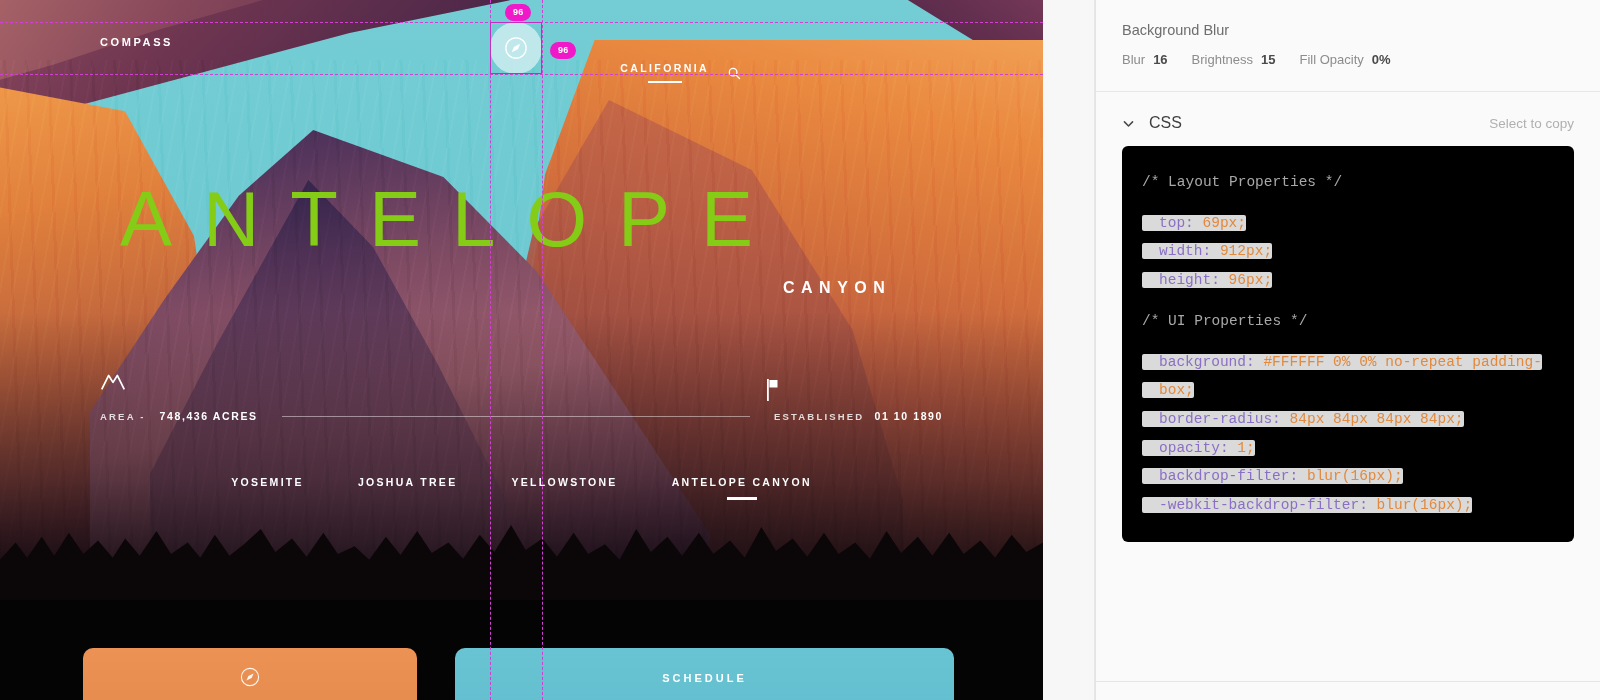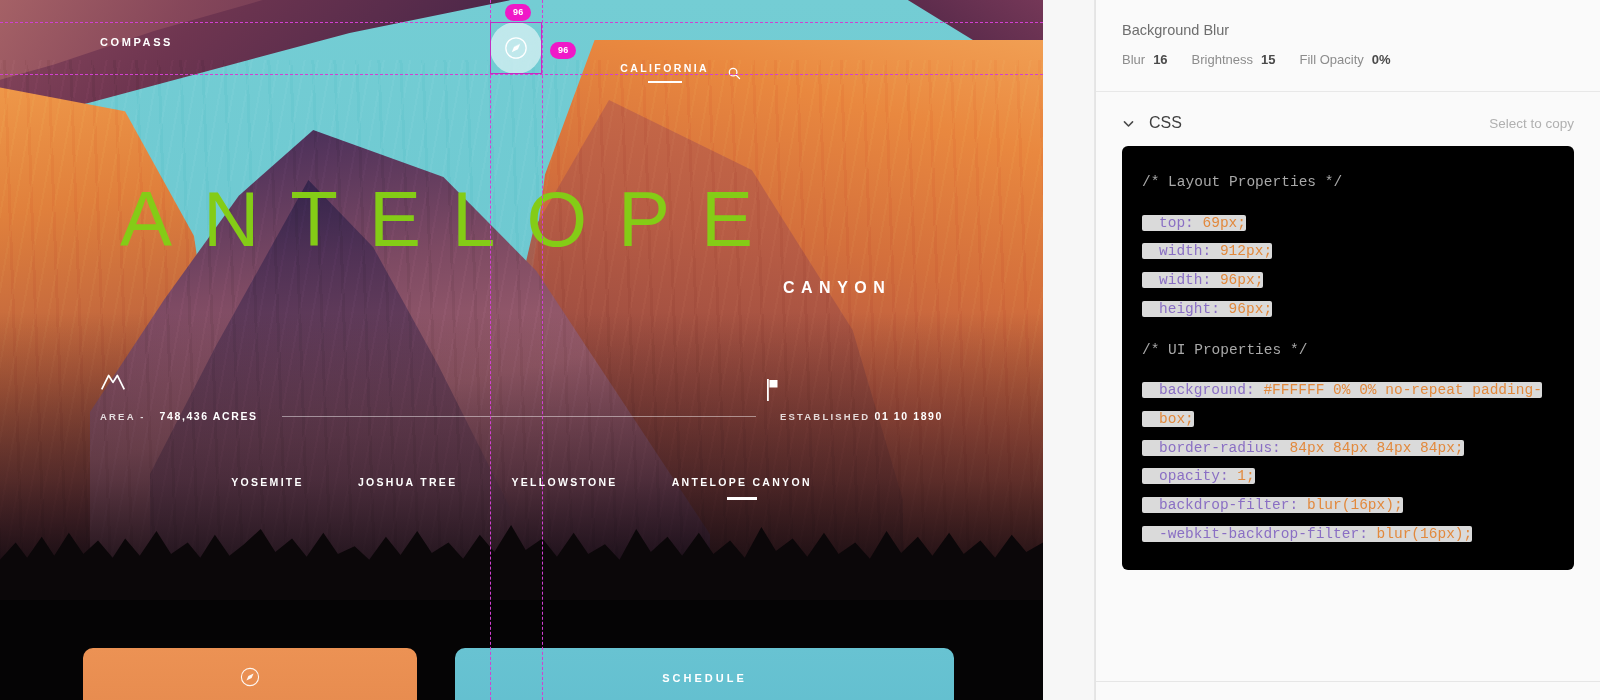--- a/index.html
+++ b/index.html
@@ -176,21 +176,21 @@
     color:#fff; font-size: 16px; font-weight: 600; letter-spacing: 6.5px; z-index:5;
   }
   .meta-row {
     position: absolute; left: 100px; top: 405px; width: 843px; height: 22px;
     display: flex; align-items: center; z-index: 5;
   }
   .meta-left { display:flex; align-items:center; gap: 14px; white-space: nowrap; }
   .meta-label { color: rgba(255,255,255,.82); font-size: 9.5px; font-weight: 700; letter-spacing: 2.2px; }
   .meta-value { color:#fff; font-size: 10.5px; font-weight: 700; letter-spacing: 1.6px; }
   .meta-line { flex: 1; height: 1px; background: rgba(255,255,255,.45); margin: 0 24px; }
-  .meta-right { display:flex; align-items:center; gap: 4px; white-space: nowrap; }
+  .meta-right { display:flex; align-items:center; gap: 10px; white-space: nowrap; }
   .mtn-icon { position:absolute; left: 100px; top: 372px; width: 26px; height: 20px; z-index: 5;}
   .flag-icon { position:absolute; left: 766px; top: 379px; width: 14px; height: 22px; z-index: 5;}
 
   .park-nav {
     position: absolute; left: 0; top: 476px; width: 1043px;
     display: flex; justify-content: center; gap: 54px; z-index: 5;
   }
   .park-nav-item {
     position: relative; color:#fff; font-size: 10.5px; font-weight: 700; letter-spacing: 2.3px;
     padding-bottom: 12px; cursor: pointer;
@@ -434,21 +434,20 @@
         </div>
         <span class="copy-hint">Select to copy</span>
       </div>
 
       <div class="code-box">
         <div class="code-line cmt">/* Layout Properties */</div>
         <div class="spacer"></div>
 
         <div class="code-line"><span class="hl"><span class="k">top:</span><span class="v"> 69px;</span></span></div>
         <div class="code-line"><span class="hl"><span class="k">width:</span><span class="v"> 912px;</span></span></div>
-        <div class="code-line"><span class="hl"><span class="k">width:</span><span class="v"> 96px;</span></span></div>
         <div class="code-line"><span class="hl"><span class="k">height:</span><span class="v"> 96px;</span></span></div>
 
         <div class="spacer"></div>
         <div class="code-line cmt">/* UI Properties */</div>
         <div class="spacer"></div>
 
         <div class="code-line"><span class="hl"><span class="k">background:</span><span class="v"> #FFFFFF 0% 0% no-repeat padding-box;</span></span></div>
         <div class="code-line"><span class="hl"><span class="k">border-radius:</span><span class="v"> 84px 84px 84px 84px;</span></span></div>
         <div class="code-line"><span class="hl"><span class="k">opacity:</span><span class="v"> 1;</span></span></div>
         <div class="code-line"><span class="hl"><span class="k">backdrop-filter:</span><span class="v"> blur(16px);</span></span></div>

